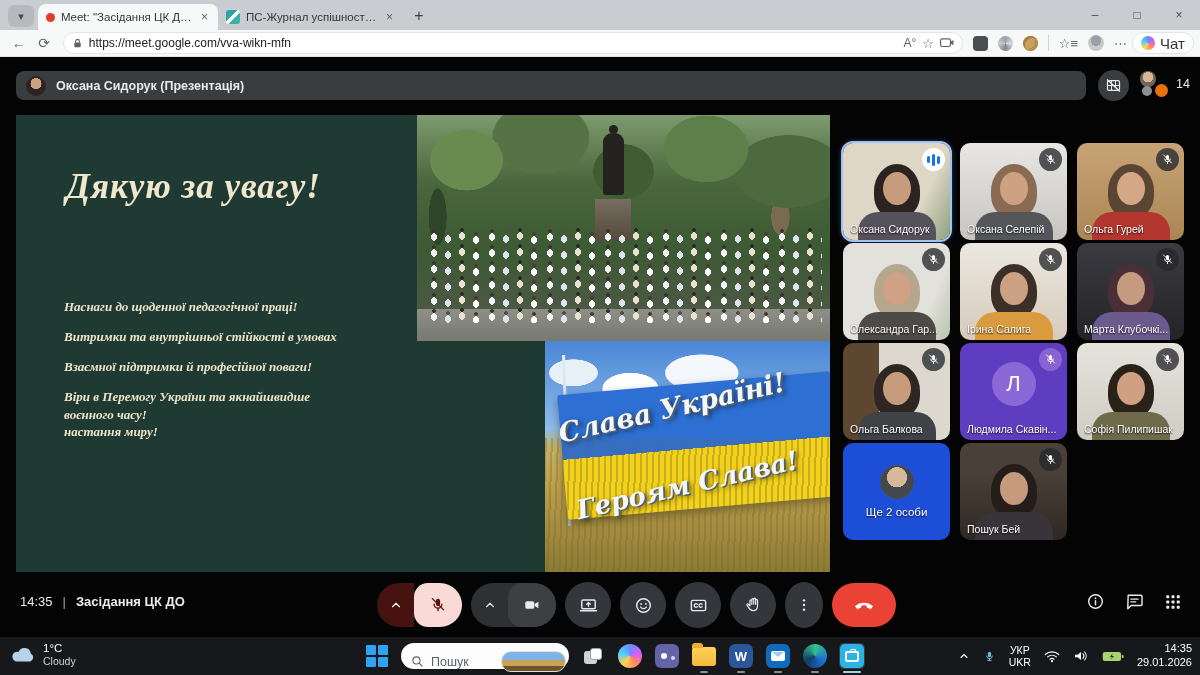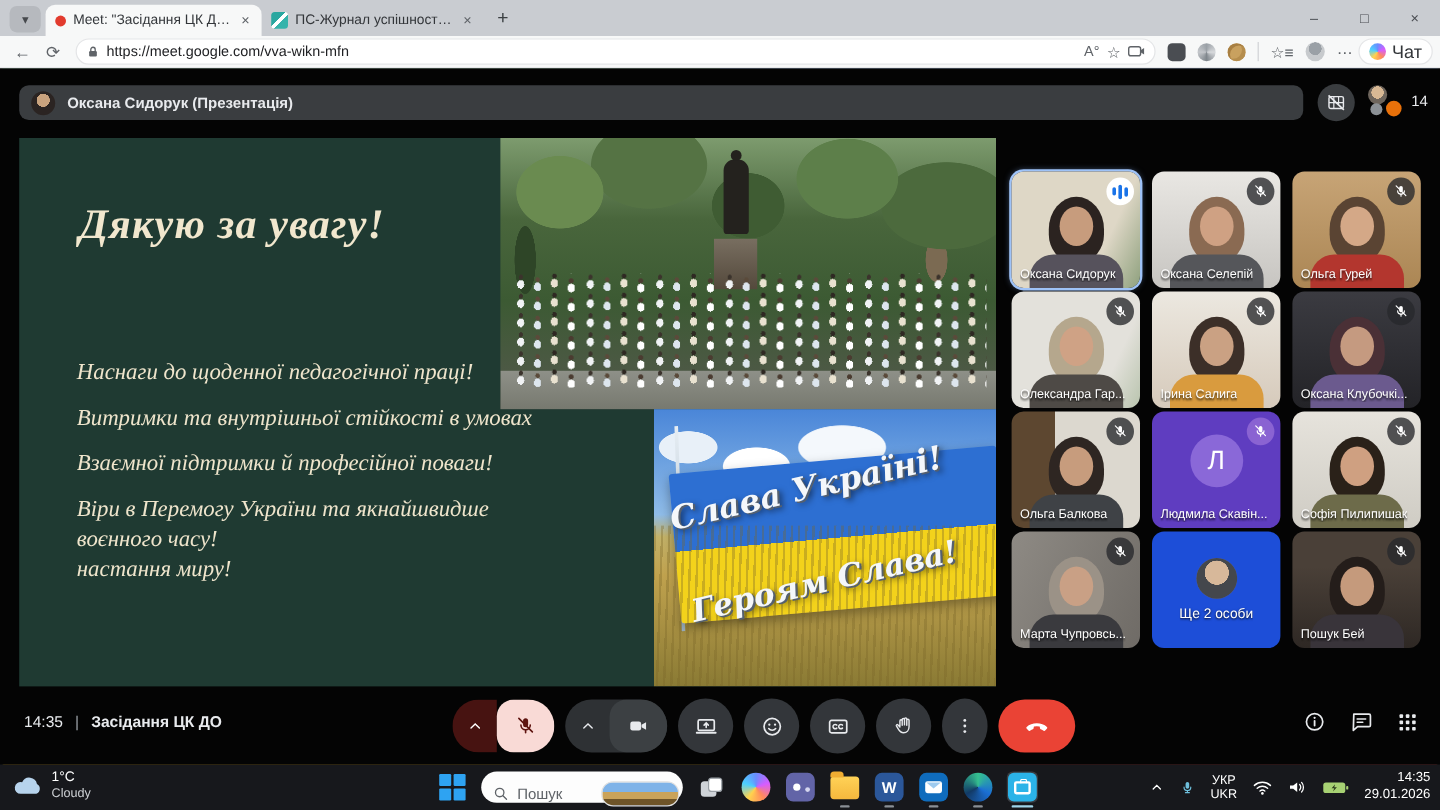--- a/index.html
+++ b/index.html
@@ -45,21 +45,21 @@
   .tr-btn{position:absolute;left:1098px;top:13px;width:31px;height:31px;border-radius:50%;background:#3a3d40;display:flex;align-items:center;justify-content:center}
   .pcluster{position:absolute;left:1140px;top:14px;width:30px;height:29px}
   .pcluster .b1{position:absolute;left:0;top:0;width:16px;height:16px;border-radius:50%;background:radial-gradient(circle at 50% 38%,#d8b894 0 40%,#6e655c 41%)}
   .pcluster .b2{position:absolute;left:2px;top:15px;width:10px;height:10px;border-radius:50%;background:#8c9196}
   .pcluster .b3{position:absolute;left:15px;top:13px;width:13px;height:13px;border-radius:50%;background:#e8710a}
   .pcount{position:absolute;left:1176px;top:20px;font-size:12.5px;color:#e8eaed}
 
   
   .slide{position:absolute;left:16px;top:58px;width:814px;height:457px;background:#1f3a32;overflow:hidden}
   .slide-title{position:absolute;left:50px;top:52px;font-family:"Liberation Serif",serif;font-style:italic;font-weight:bold;font-size:35px;color:#f1e7ce;letter-spacing:1px}
-  .slide-lines{position:absolute;left:48px;top:170px;width:382px;font-family:"Liberation Serif",serif;font-style:italic;font-weight:normal;font-size:19px;line-height:1.32;color:#efe5cc}
+  .slide-lines{position:absolute;left:48px;top:170px;width:382px;font-family:"Liberation Serif",serif;font-style:italic;font-weight:bold;font-size:13px;line-height:1.32;color:#efe5cc}
   .sline.gap{margin-top:13px}
 
   
   .photo{position:absolute;right:0;top:0;width:413px;height:226px;background:linear-gradient(180deg,#7d9b6e 0,#49663c 30%,#3c5a33 60%,#55584e 100%);overflow:hidden}
   .photo .foliage{position:absolute;inset:0;background:
     radial-gradient(60px 50px at 12% 20%,#6a8b50 0 60%,transparent 61%),
     radial-gradient(80px 60px at 30% 10%,#557344 0 60%,transparent 61%),
     radial-gradient(70px 55px at 70% 15%,#5d7f4a 0 60%,transparent 61%),
     radial-gradient(90px 60px at 90% 25%,#4c6a3d 0 60%,transparent 61%),
     radial-gradient(50px 45px at 50% 25%,#3f5c33 0 60%,transparent 61%),
@@ -394,21 +394,21 @@
         <span class="badge">
             <svg width="13" height="13" viewBox="0 0 24 24">
               <g fill="none" stroke="#fff" stroke-width="1.8" stroke-linecap="round">
                 <rect x="9.2" y="3.5" width="5.6" height="10" rx="2.8" fill="#fff" stroke="none"></rect>
                 <path d="M6.8 11a5.2 5.2 0 0 0 10.4 0"></path>
                 <path d="M12 16.5v3"></path>
                 <path d="M4.5 3.5l15 15"></path>
               </g>
             </svg>
           </span>
-        <span class="pname">Оксана Клубочкі...</span>
+        <span class="pname">Марта Клубочкі...</span>
       </div>
 
       <div class="tile p7">
         <div class="person">
             <i class="hair"></i>
             <i class="face"></i>
             <i class="torso"></i>
           </div>
         <span class="badge">
             <svg width="13" height="13" viewBox="0 0 24 24">
@@ -450,38 +450,20 @@
                 <rect x="9.2" y="3.5" width="5.6" height="10" rx="2.8" fill="#fff" stroke="none"></rect>
                 <path d="M6.8 11a5.2 5.2 0 0 0 10.4 0"></path>
                 <path d="M12 16.5v3"></path>
                 <path d="M4.5 3.5l15 15"></path>
               </g>
             </svg>
           </span>
         <span class="pname">Софія Пилипишак</span>
       </div>
 
-      <div class="tile p10">
-        <div class="person">
-            <i class="hair"></i>
-            <i class="face"></i>
-            <i class="torso"></i>
-          </div>
-        <span class="badge">
-            <svg width="13" height="13" viewBox="0 0 24 24">
-              <g fill="none" stroke="#fff" stroke-width="1.8" stroke-linecap="round">
-                <rect x="9.2" y="3.5" width="5.6" height="10" rx="2.8" fill="#fff" stroke="none"></rect>
-                <path d="M6.8 11a5.2 5.2 0 0 0 10.4 0"></path>
-                <path d="M12 16.5v3"></path>
-                <path d="M4.5 3.5l15 15"></path>
-              </g>
-            </svg>
-          </span>
-        <span class="pname">Марта Чупровсь...</span>
-      </div>
 
       <div class="tile p11">
         <div class="duo">
           <span class="mini photo"></span>
           <span class="mini blue">Н</span>
         </div>
         <span class="pname center">Ще 2 особи</span>
       </div>
 
       <div class="tile p12">

